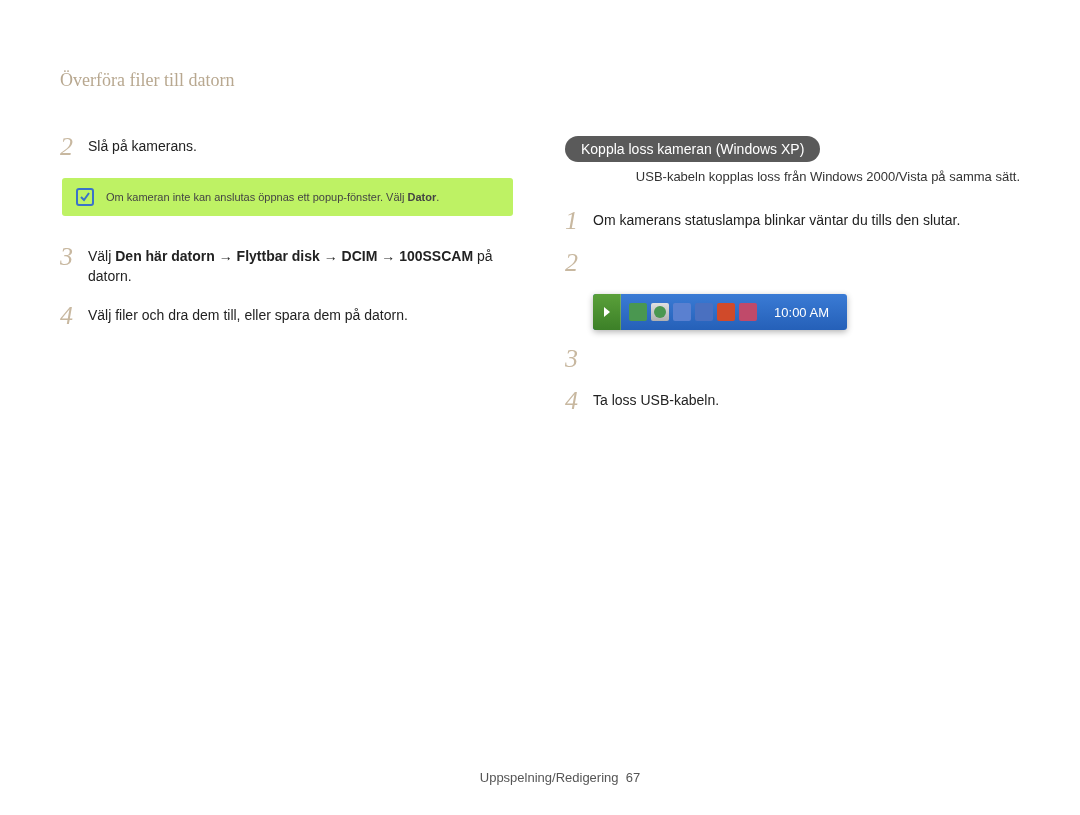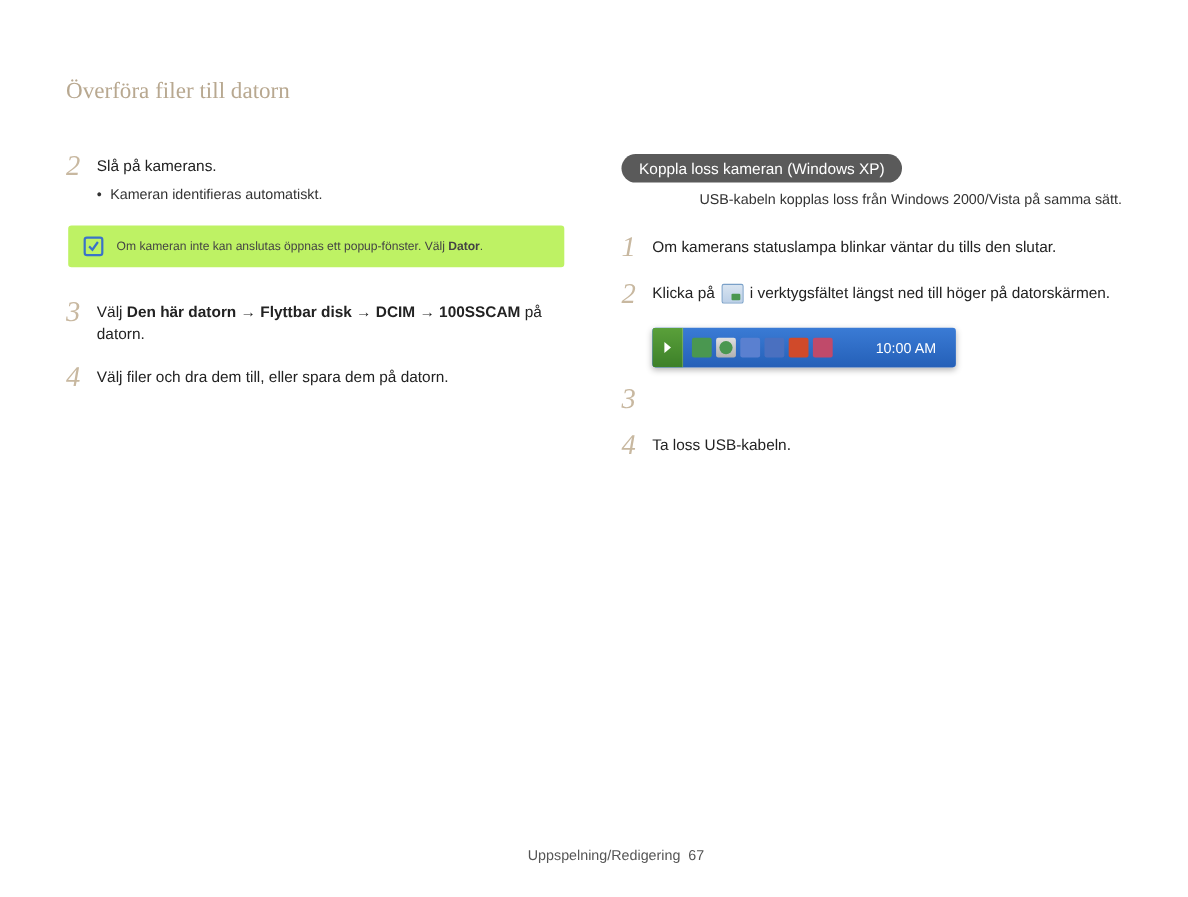--- a/index.html
+++ b/index.html
@@ -10,21 +10,21 @@
     body {
       font-family: Arial, Helvetica, sans-serif;
       background: #fff;
       width: 1080px;
       height: 815px;
       padding: 70px 60px 30px 60px;
       position: relative;
     }
     .page-title {
       color: #b8a890;
-      font-size: 21px;
+      font-size: 18px;
       font-weight: 300;
       margin-bottom: 45px;
       font-family: Georgia, serif;
     }
     .columns {
       display: flex;
       gap: 50px;
     }
     .col {
       flex: 1;
@@ -125,21 +125,21 @@
       position: absolute;
       width: 8px;
       height: 6px;
       background: #4a9750;
       bottom: 2px;
       right: 2px;
       border-radius: 1px;
     }
     .xp-taskbar {
       margin: 8px 0 18px 28px;
-      width: 276px;
+      width: 254px;
       height: 36px;
       background: linear-gradient(#3a7bd5, #2560b8);
       border-radius: 3px;
       display: flex;
       align-items: center;
       box-shadow: 0 2px 6px rgba(0,0,0,0.3);
       overflow: hidden;
     }
     .xp-start {
       width: 28px;
@@ -202,21 +202,20 @@
 <div class="page-title">Överföra filer till datorn</div>
 
 <div class="columns">
 
   <div class="col">
 
     <div class="step">
       <div class="step-num">2</div>
       <div class="step-body">
         <span>Slå på kamerans.</span>
-        <div class="sub-bullet">Kameran identifieras automatiskt.</div>
       </div>
     </div>
 
     <div class="note-box">
       <div class="note-icon">
         <svg viewBox="0 0 10 10">
             <path d="M1 5 L4 8 L9 1" stroke="#3a72c9" stroke-width="2" fill="none"></path>
           </svg>
       </div>
       <div class="note-text">
@@ -243,25 +242,20 @@
     <div class="pill-header">Koppla loss kameran (Windows XP)</div>
     <div class="subtitle-text">USB-kabeln kopplas loss från Windows 2000/Vista på samma sätt.</div>
 
     <div class="step">
       <div class="step-num">1</div>
       <div class="step-body">Om kamerans statuslampa blinkar väntar du tills den slutar.</div>
     </div>
 
     <div class="step">
       <div class="step-num">2</div>
-      <div class="step-body inline-step">
-        <span>Klicka på </span>
-        <span class="taskbar-icon"></span>
-        <span> i verktygsfältet längst ned till höger på datorskärmen.</span>
-      </div>
     </div>
 
     <div class="xp-taskbar">
       <div class="xp-start">
         <div class="xp-start-arrow"></div>
       </div>
       <div class="xp-tray">
         <div class="tray-ico ico-green"></div>
         <div class="tray-ico ico-shield"></div>
         <div class="tray-ico ico-monitor"></div>

